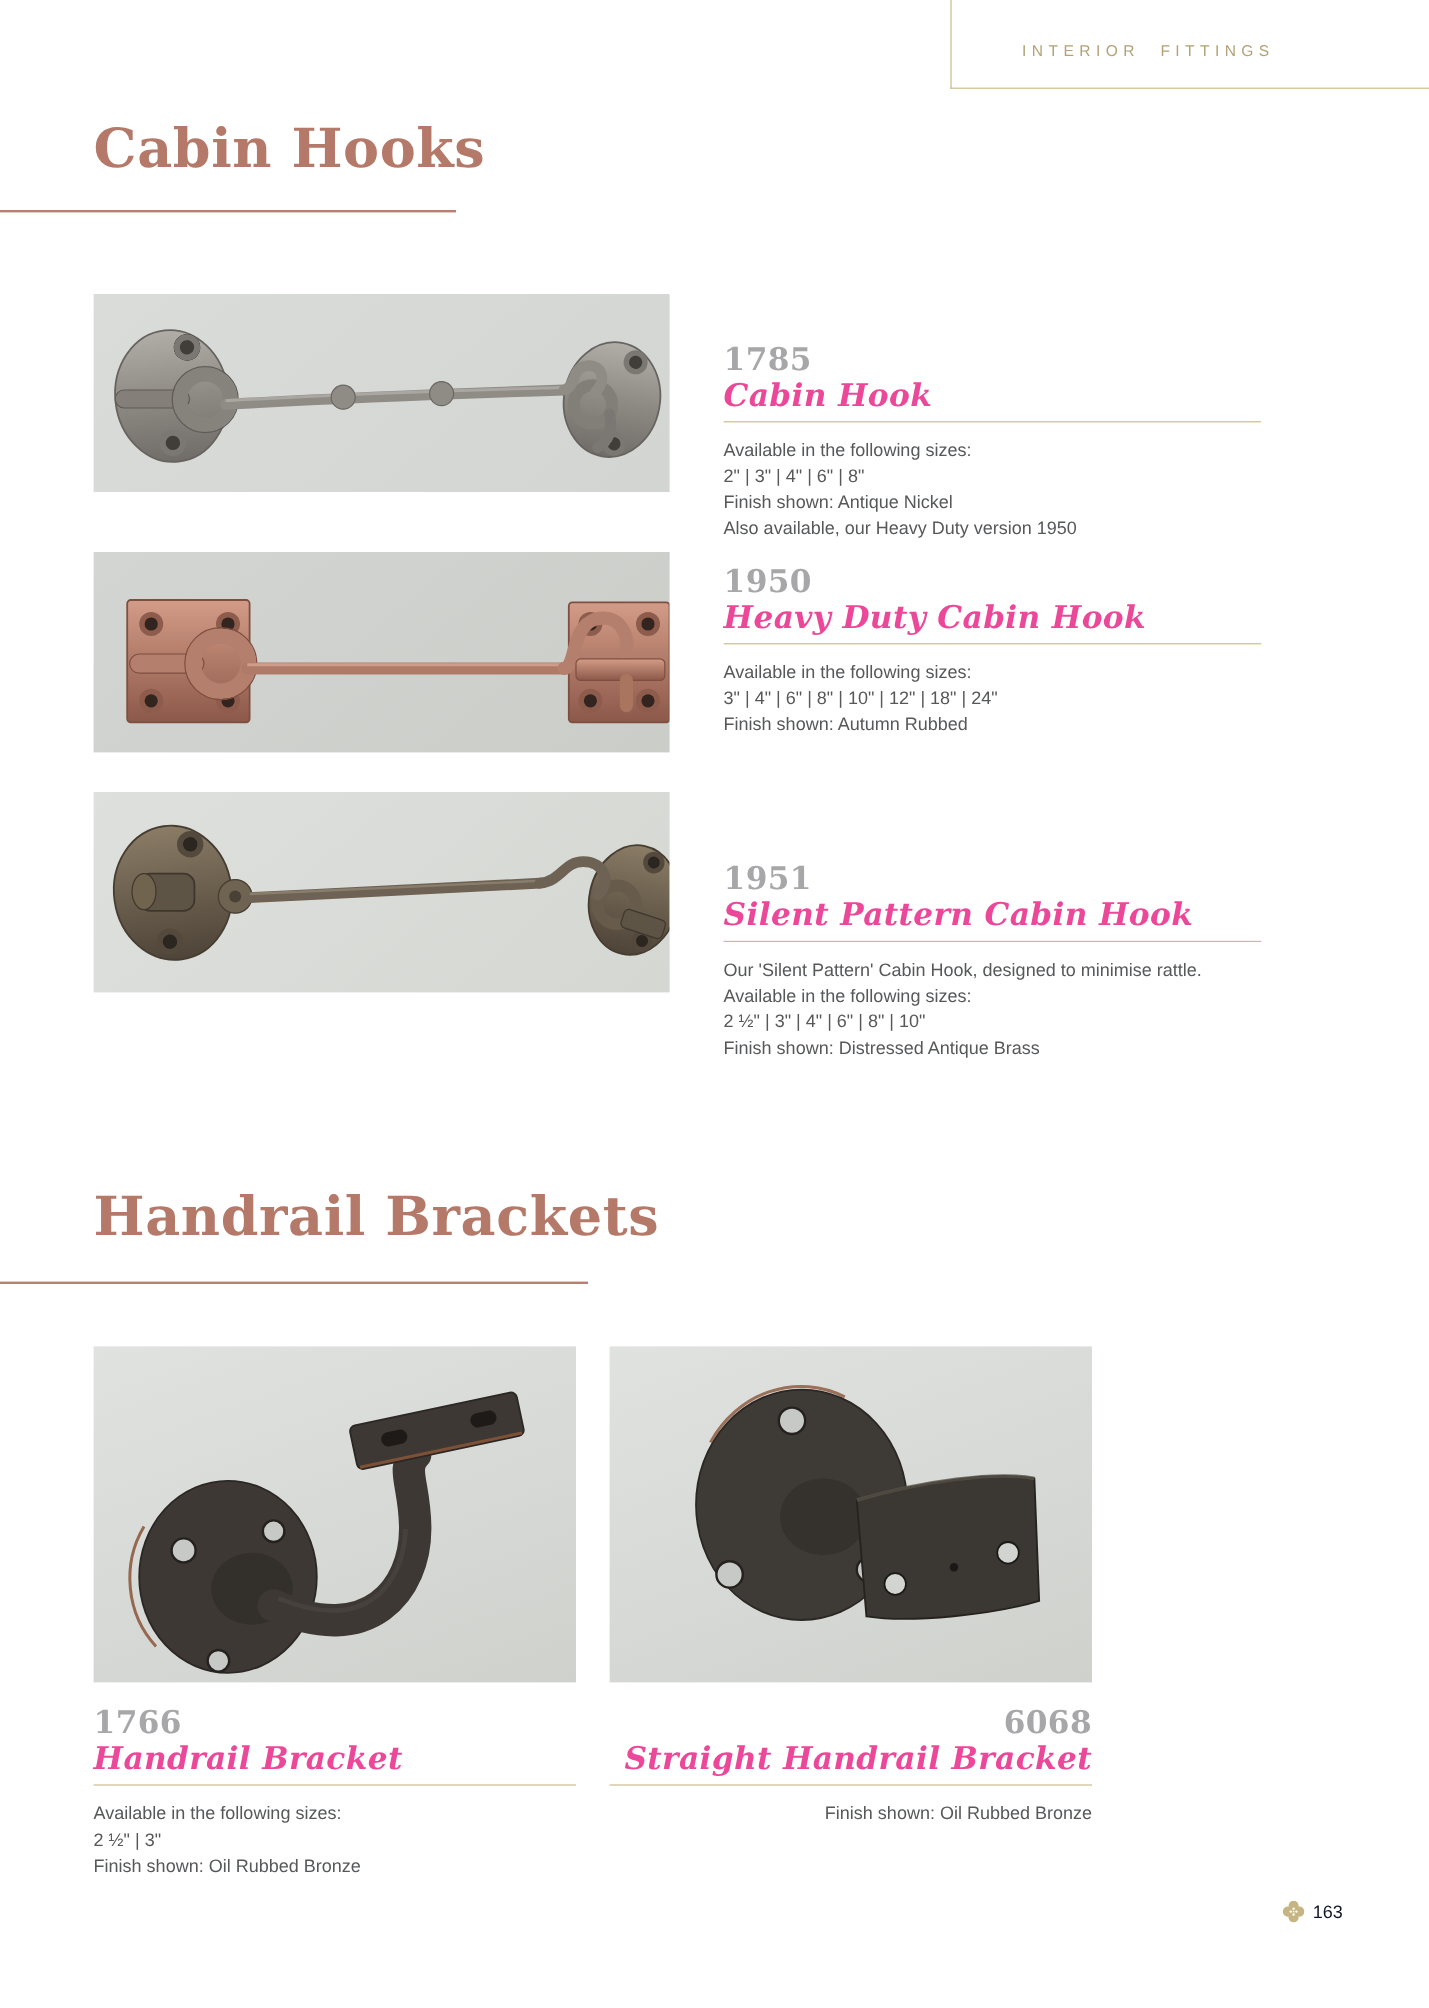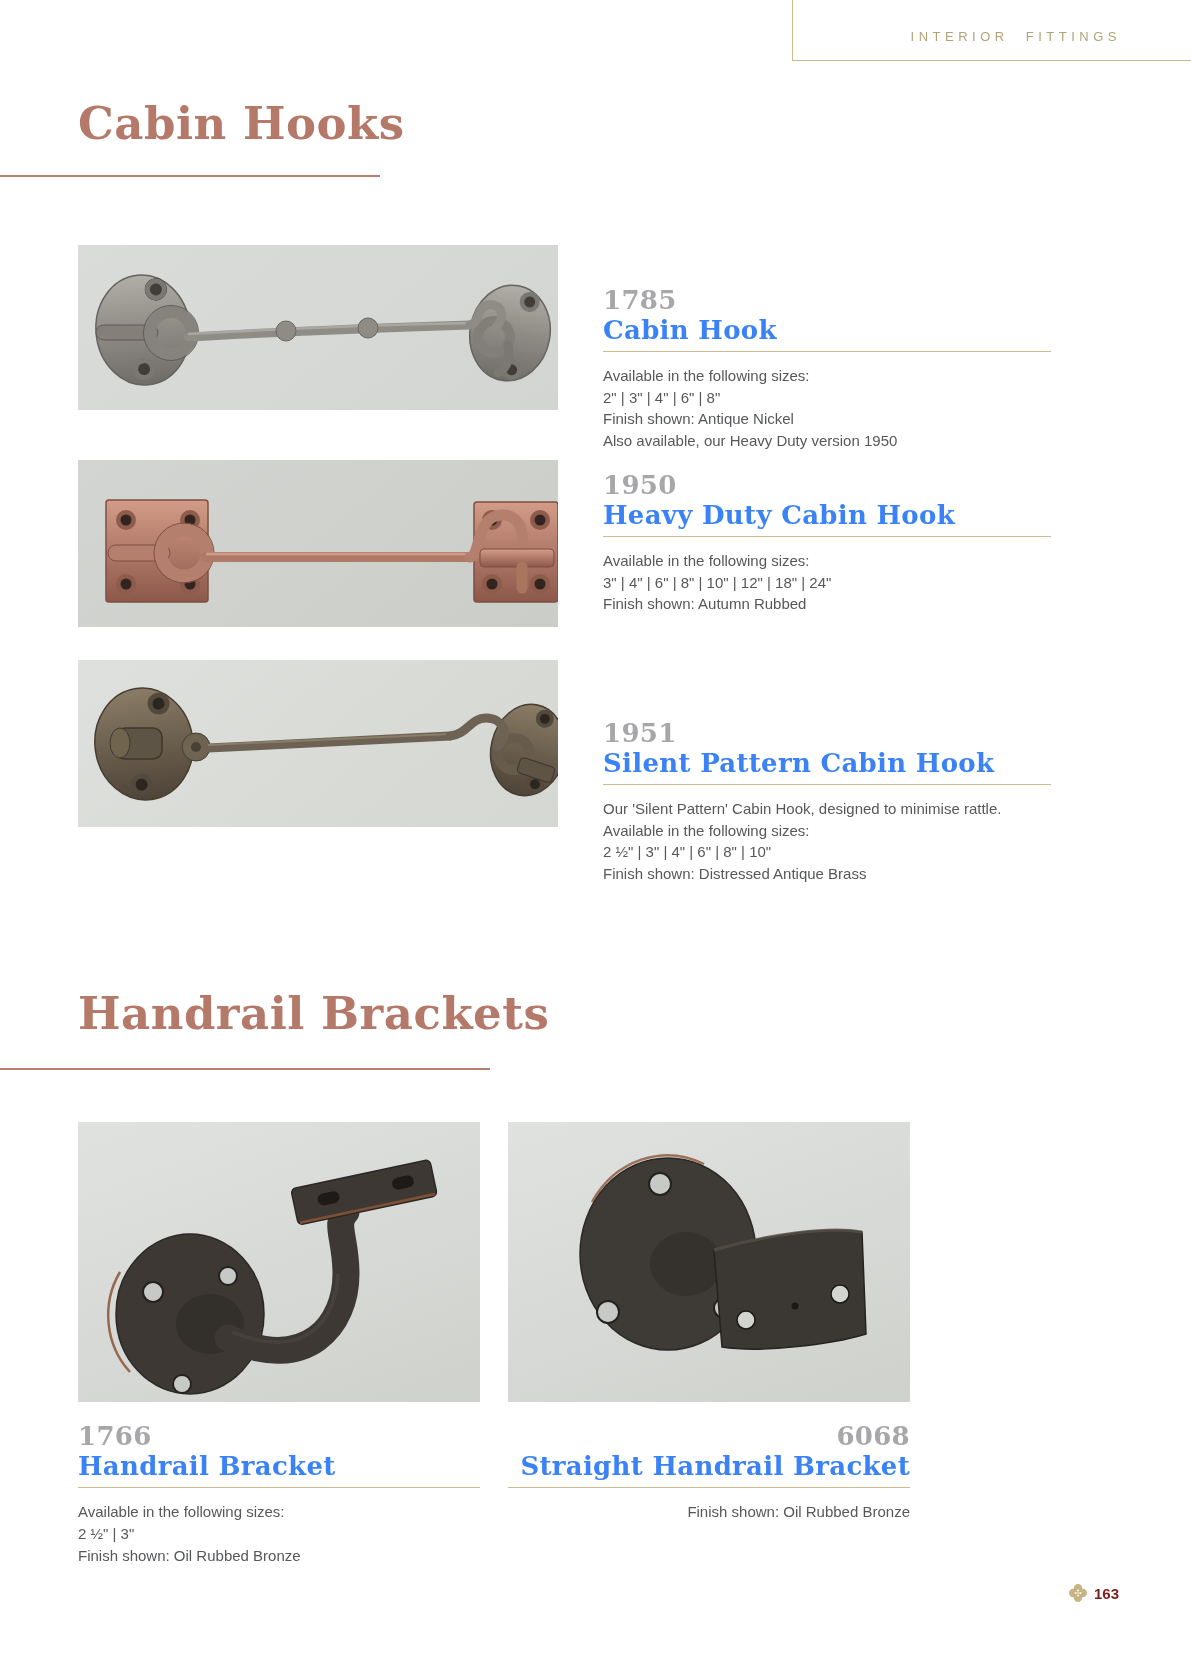--- a/index.html
+++ b/index.html
@@ -3,23 +3,23 @@
 <meta charset="utf-8">
 <style>
   html,body{margin:0;padding:0;}
   body{
     width:1191px;height:1673px;position:relative;background:#ffffff;
     font-family:"Liberation Sans","DejaVu Sans",sans-serif;overflow:hidden;
     color:#57585a;
   }
   
   .header-tag-box{
-    position:absolute;top:0;left:792px;right:0;height:61px;box-sizing:border-box;
+    position:absolute;top:0;left:792px;right:0;height:74px;box-sizing:border-box;
     border-left:1px solid #cbbc8e;border-bottom:1px solid #cbbc8e;
-    display:flex;align-items:center;justify-content:flex-end;
+    display:flex;align-items:center;justify-content:center;
     padding-right:70px;padding-top:12px;
   }
   .header-tag{font-size:13px;letter-spacing:4.5px;word-spacing:9px;color:#b2a276;}
 
   
   .section-title{
     position:absolute;left:78px;margin:0;
     font-family:"DejaVu Serif","Liberation Serif",serif;font-weight:bold;
     font-size:45px;color:#b5796a;letter-spacing:0.5px;line-height:1.15;
   }
@@ -38,37 +38,37 @@
   .product-text{position:absolute;left:603px;width:448px;}
   .pt-1{top:249px;margin-top:36px;}
   .pt-2{top:470px;}
   .pt-3{top:694px;margin-top:24px;}
 
   .product-code,.product-name{
     font-family:"DejaVu Serif","Liberation Serif",serif;font-weight:bold;
     font-size:26px;line-height:30px;letter-spacing:0.3px;
   }
   .product-code{color:#a7a7a9;}
-  .product-name{color:#3b82f6;}
+  .product-name{color:#ec4899;font-style:italic;}
   .product-rule{height:1px;background:#ccbd90;margin-top:6px;margin-bottom:13px;}
   .product-details{font-size:15px;line-height:21.5px;color:#57585a;}
 
   
   .bp-image{position:absolute;top:1122px;height:280px;overflow:hidden;
     background:linear-gradient(160deg,#e0e2df 0%,#d7d9d6 55%,#cfd1cd 100%);}
   #bp1-img{left:78px;width:402px;}
   #bp2-img{left:508px;width:402px;}
   .bp-text{position:absolute;top:1421px;width:402px;}
   #bp1-text{left:78px;}
   #bp2-text{left:508px;text-align:right;}
   .bp-text .product-details{line-height:22px;}
 
   
   .page-footer{position:absolute;top:1584px;left:1069px;display:flex;align-items:center;gap:7px;}
-  .page-number{font-size:15px;color:#7f1d1d;font-weight:bold;}
+  .page-number{font-size:15px;color:#0f172a;}
 
   svg{display:block;}
 </style>
 </head>
 <body>
 
 <div class="header-tag-box">
   <span class="header-tag">INTERIOR FITTINGS</span>
 </div>
 

